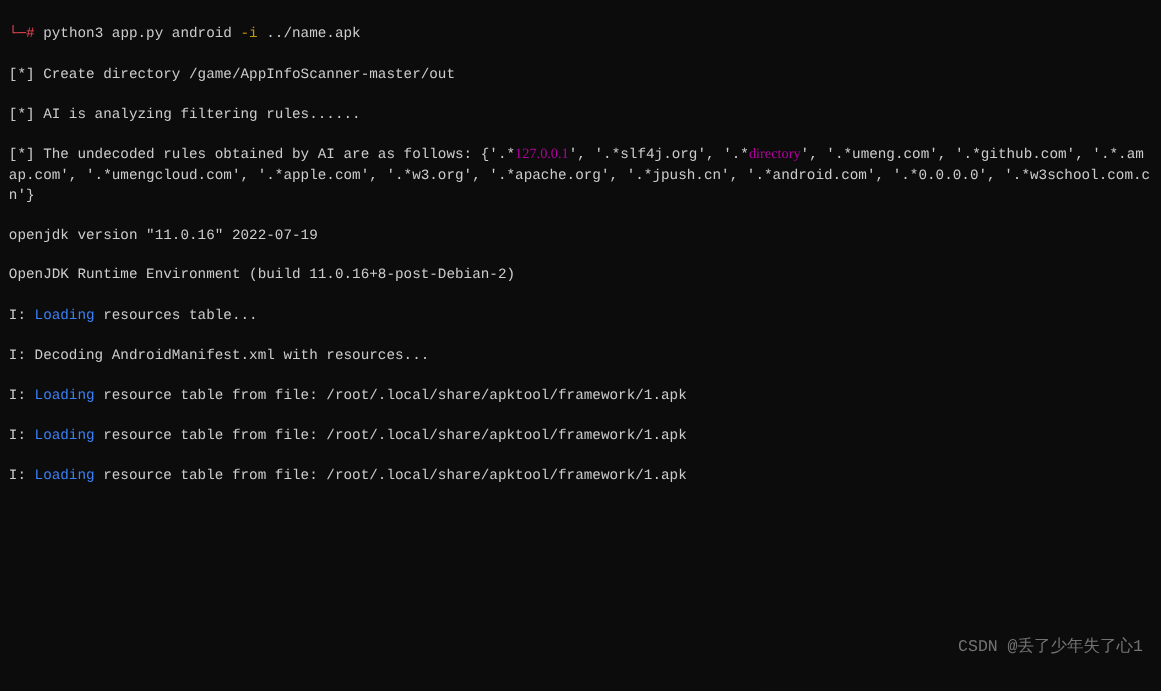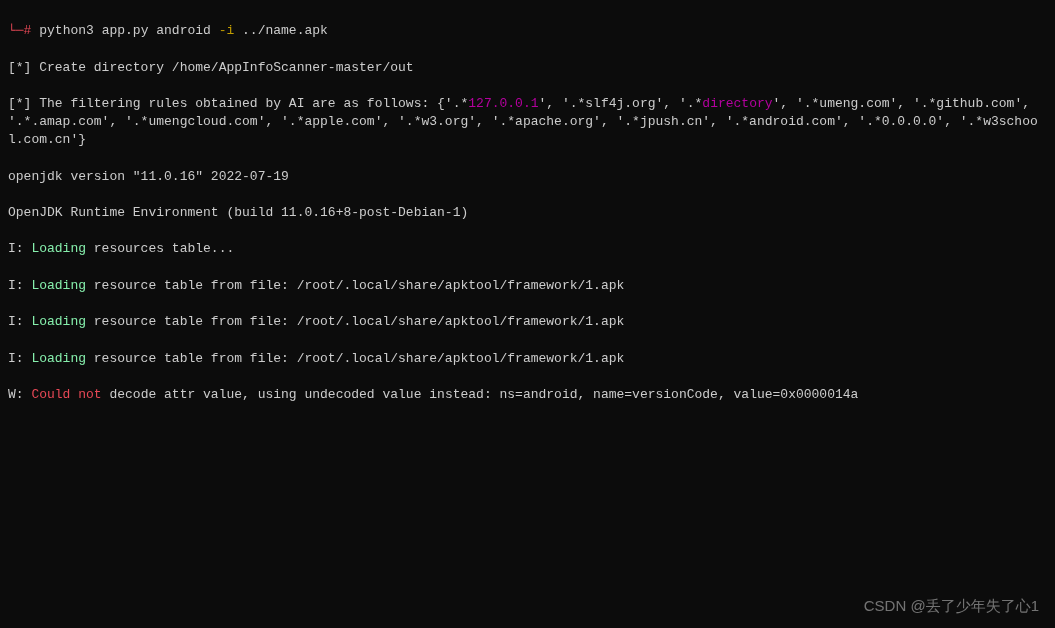--- a/index.html
+++ b/index.html
@@ -20,48 +20,49 @@
       position: relative;
     }
     .terminal {
       white-space: pre-wrap;
       word-break: break-all;
     }
     .line {
       display: block;
     }
     .red { color: #e74856; }
-    .cyan { color: #86efac; }
-    .magenta { color: #b4009e; }
+    .cyan { color: #3b82f6; }
+    .magenta { color: #b4009e; font-family: Liberation Serif, serif; }
     .yellow { color: #c19c00; }
     .white { color: #cccccc; margin-top: 38px; }
     .watermark {
       position: absolute;
-      bottom: 12px;
+      bottom: 29px;
       right: 16px;
       color: rgba(200, 200, 200, 0.55);
       font-size: 15px;
-      font-family: Liberation Sans, sans-serif;
+      font-family: Liberation Mono, monospace;
       pointer-events: none;
     }
   </style>
 </head>
 <body>
 
 <div class="terminal">
 <span class="line"><span class="red"><span>└─</span><span>#</span></span><span class="white"> python3 app.py android </span><span class="yellow">-i</span><span class="white"> ../name.apk</span></span>
-<span class="line">[*] Create directory /home/AppInfoScanner-master/out</span>
-<span class="line"><span>[*] The filtering rules obtained by AI are as follows: {'.*</span><span class="magenta">127.0.0.1</span><span>', '.*slf4j.org', '.*</span><span class="magenta">directory</span><span>', '.*umeng.com', '.*github.com', '.*.amap.com', '.*umengcloud.com', '.*apple.com', '.*w3.org', '.*apache.org', '.*jpush.cn', '.*android.com', '.*0.0.0.0', '.*w3school.com.cn'}</span></span>
+<span class="line">[*] Create directory /game/AppInfoScanner-master/out</span>
+<span class="line">[*] AI is analyzing filtering rules......</span>
+<span class="line"><span>[*] The undecoded rules obtained by AI are as follows: {'.*</span><span class="magenta">127.0.0.1</span><span>', '.*slf4j.org', '.*</span><span class="magenta">directory</span><span>', '.*umeng.com', '.*github.com', '.*.amap.com', '.*umengcloud.com', '.*apple.com', '.*w3.org', '.*apache.org', '.*jpush.cn', '.*android.com', '.*0.0.0.0', '.*w3school.com.cn'}</span></span>
 <span class="line">openjdk version "11.0.16" 2022-07-19</span>
-<span class="line">OpenJDK Runtime Environment (build 11.0.16+8-post-Debian-1)</span>
+<span class="line">OpenJDK Runtime Environment (build 11.0.16+8-post-Debian-2)</span>
 <span class="line"><span>I: </span><span class="cyan">Loading</span><span> resources table...</span></span>
+<span class="line">I: Decoding AndroidManifest.xml with resources...</span>
 <span class="line"><span>I: </span><span class="cyan">Loading</span><span> resource table from file: /root/.local/share/apktool/framework/1.apk</span></span>
 <span class="line"><span>I: </span><span class="cyan">Loading</span><span> resource table from file: /root/.local/share/apktool/framework/1.apk</span></span>
 <span class="line"><span>I: </span><span class="cyan">Loading</span><span> resource table from file: /root/.local/share/apktool/framework/1.apk</span></span>
-<span class="line"><span>W: </span><span class="red">Could not</span><span> decode attr value, using undecoded value instead: ns=android, name=versionCode, value=0x0000014a</span></span>
 
 
 
 
 
 
 
 
 
 

